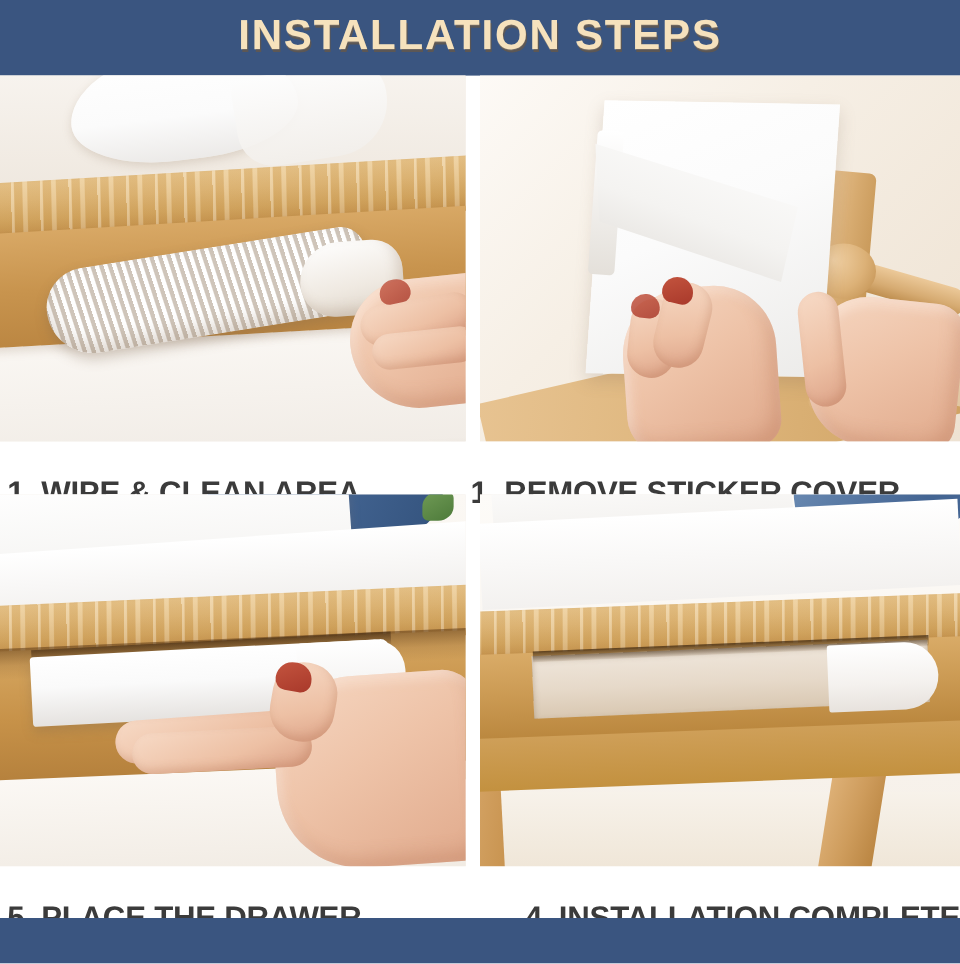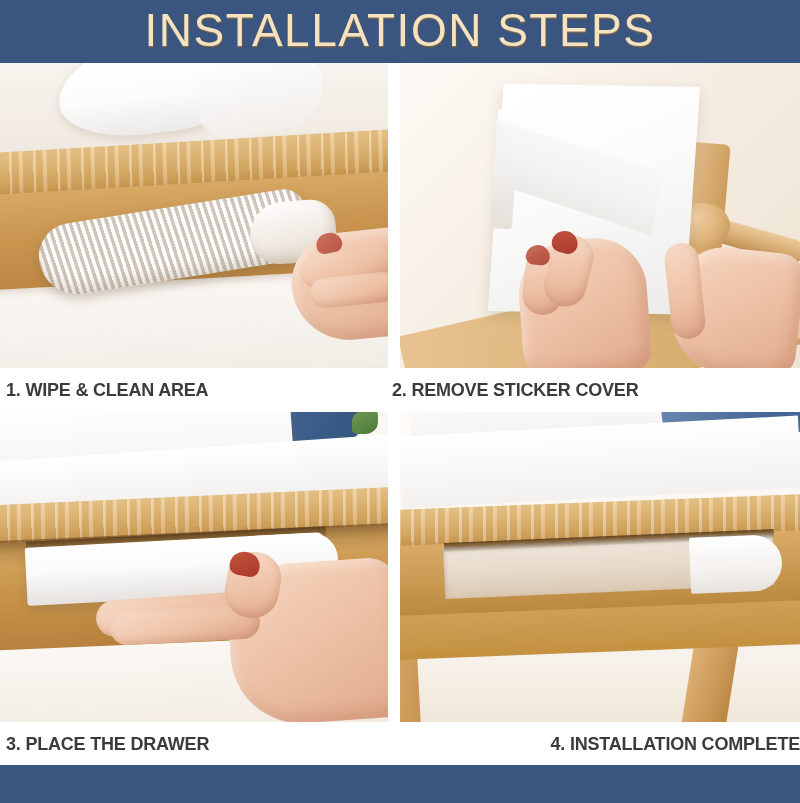--- a/index.html
+++ b/index.html
@@ -21,21 +21,21 @@
     position:absolute; left:0; width:800px;
     background:#3a5580;
   }
   #header-bar { top:0; height:63px; }
   #footer-bar { top:765px; height:38px; }
 
   #header-title {
     position:absolute; left:0; top:0;
     width:800px; height:63px;
     line-height:60px; text-align:center;
-    font-size:46px; font-weight:normal;
+    font-size:35px; font-weight:bold;
     letter-spacing:1.5px;
     color:#f6e2bd;
     text-shadow:1px 2px 0 rgba(120,90,50,0.55), 0 1px 0 rgba(255,255,255,0.25);
     white-space:nowrap;
   }
 
   
   .panel {
     position:absolute;
     overflow:hidden;
@@ -45,25 +45,26 @@
   .p2 { left:400px;top:63px;  width:400px; height:305px; }
   .p3 { left:0;   top:412px; width:388px; height:310px; }
   .p4 { left:400px;top:412px; width:400px; height:310px; }
 
   
   .caption {
     position:absolute;
     height:44px; line-height:44px;
     background:#ffffff;
     color:#3b3b3b;
-    font-size:18px;
+    font-size:26px;
     font-weight:bold;
     letter-spacing:-0.2px;
     white-space:nowrap;
     overflow:hidden;
+    margin-top:20px;
   }
   .c1 { left:6px;   top:368px; width:390px; }
   .c2 { left:392px; top:368px; width:408px; text-align:left; }
   .c3 { left:6px;   top:722px; width:390px; }
   .c4 { left:392px; top:722px; width:408px; text-align:right; }
 
   .caption-strip {
     position:absolute; left:0; width:800px; background:#ffffff;
   }
   #strip-top { top:368px; height:44px; }
@@ -427,21 +428,21 @@
       <div class="hand" id="p2-hand-l"></div>
       <div class="finger" id="p2-hand-l-f2"></div>
       <div class="finger" id="p2-hand-l-f1"></div>
       <div class="nail" id="p2-nail-l2"></div>
       <div class="nail" id="p2-nail-l"></div>
     </div>
   </div>
 
   <div class="caption-strip" id="strip-top"></div>
   <div class="caption c1">1. WIPE &amp; CLEAN AREA</div>
-  <div class="caption c2">2. REMOVE STICKER COVER</div>
+  <div class="caption c2">1. REMOVE STICKER COVER</div>
 
   <div class="panel p3">
     <div class="scene">
       <div id="p3-bg"></div>
       <div id="p3-blue-obj"></div>
       <div id="p3-green"></div>
       <div id="p3-monitor"></div>
       <div id="p3-whiteband"></div>
       <div class="desk-top" id="p3-desktop"></div>
       <div class="desk-front" id="p3-deskfront"></div>
@@ -470,18 +471,18 @@
       <div id="p4-apron"></div>
       <div class="desk-top" id="p4-desktop"></div>
       <div class="desk-front" id="p4-deskfront"></div>
       <div id="p4-drawer"></div>
       <div id="p4-drawer-gap"></div>
       <div id="p4-drawer-end"></div>
     </div>
   </div>
 
   <div class="caption-strip" id="strip-bottom"></div>
-  <div class="caption c3">3. PLACE THE DRAWER</div>
+  <div class="caption c3">5. PLACE THE DRAWER</div>
   <div class="caption c4">4. INSTALLATION COMPLETE</div>
 
   <div class="bar" id="footer-bar"></div>
 
 </div>
 
 </body></html>

